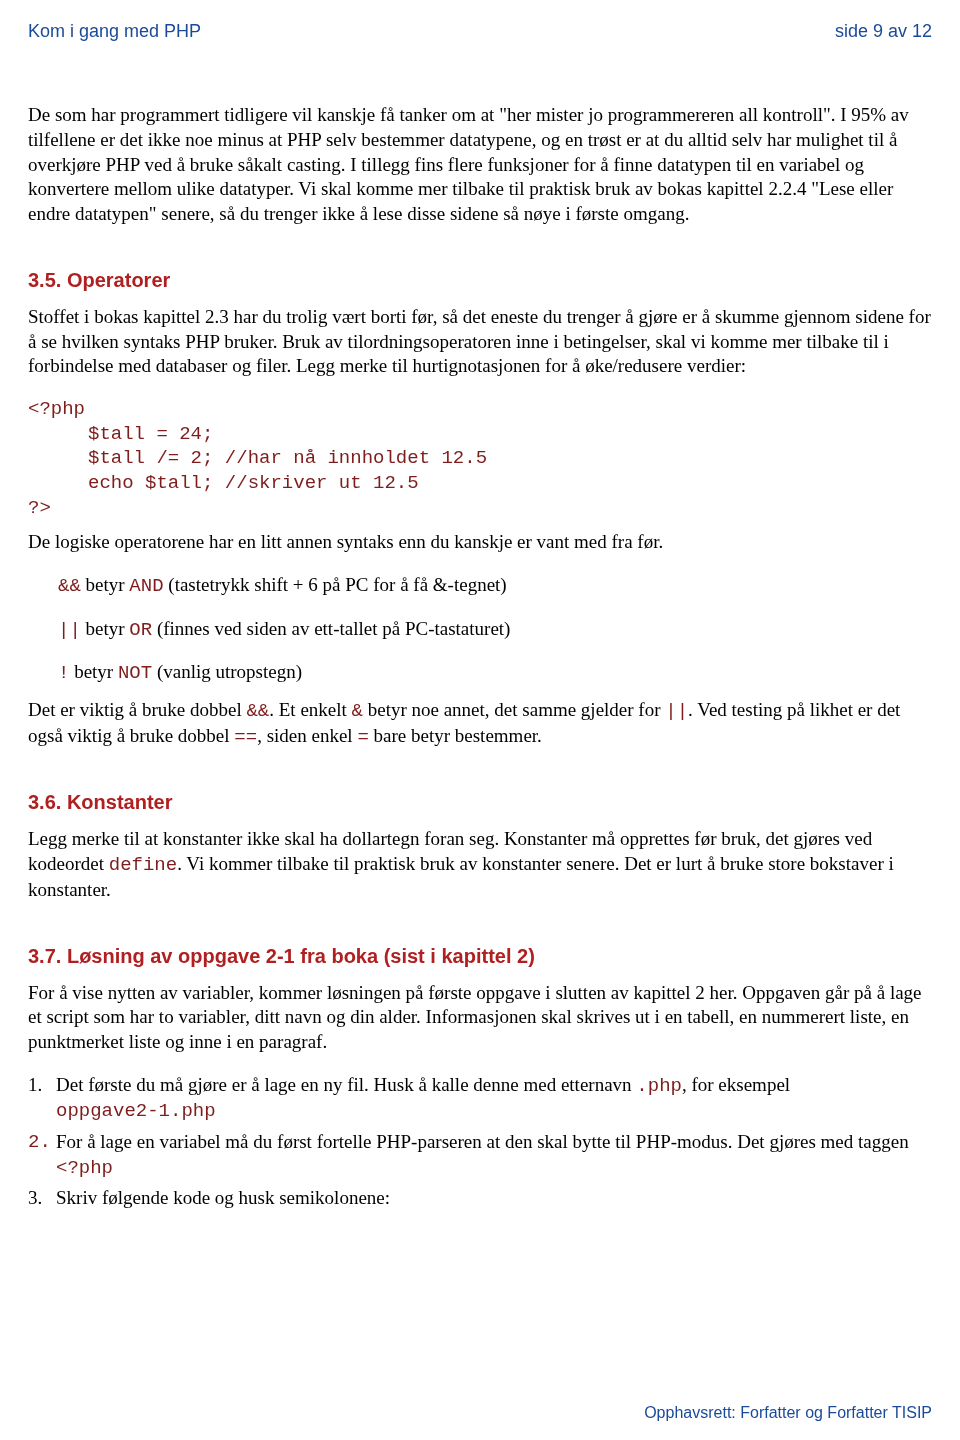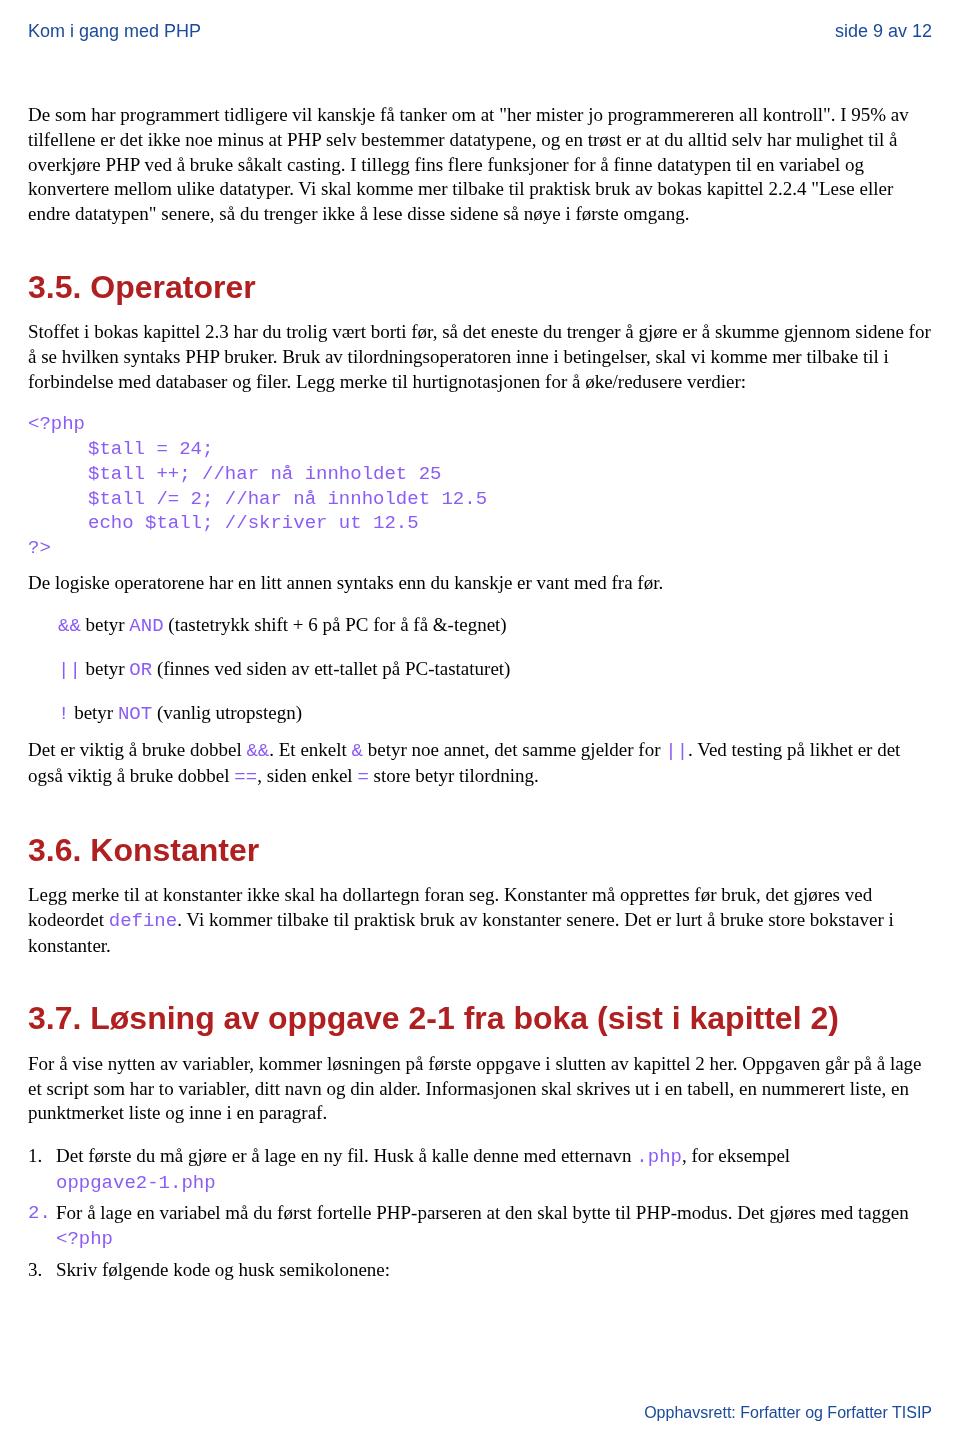--- a/index.html
+++ b/index.html
@@ -21,27 +21,27 @@
     color: #1a4a9a;
     margin-bottom: 60px;
   }
   .para {
     margin: 0 0 18px 0;
   }
   .para.tight { margin-bottom: 6px; }
   h2 {
     font-family: Arial, Helvetica, sans-serif;
     color: #b02020;
-    font-size: 32px;
+    font-size: 20px;
     font-weight: bold;
     margin: 40px 0 12px 0;
   }
   .code {
     font-family: "Courier New", Courier, monospace;
-    color: #8b5cf6;
+    color: #7f1d1d;
     white-space: pre;
   }
   .codeblk {
     margin: 8px 0 10px 0;
   }
   .indent { margin-left: 60px; }
   .op-row { margin: 18px 0 6px 30px; }
   .list-item {
     display: flex;
     margin: 6px 0;
@@ -68,41 +68,40 @@
 
 <p class="para">De som har programmert tidligere vil kanskje få tanker om at "her mister jo programmereren all kontroll". I 95% av tilfellene er det ikke noe minus at PHP selv bestemmer datatypene, og en trøst er at du alltid selv har mulighet til å overkjøre PHP ved å bruke såkalt casting. I tillegg fins flere funksjoner for å finne datatypen til en variabel og konvertere mellom ulike datatyper. Vi skal komme mer tilbake til praktisk bruk av bokas kapittel 2.2.4 "Lese eller endre datatypen" senere, så du trenger ikke å lese disse sidene så nøye i første omgang.</p>
 
 <h2>3.5.   Operatorer</h2>
 
 <p class="para">Stoffet i bokas kapittel 2.3 har du trolig vært borti før, så det eneste du trenger å gjøre er å skumme gjennom sidene for å se hvilken syntaks PHP bruker. Bruk av tilordningsoperatoren inne i betingelser, skal vi komme mer tilbake til i forbindelse med databaser og filer. Legg merke til hurtignotasjonen for å øke/redusere verdier:</p>
 
 <div class="codeblk">
   <div class="code">&lt;?php</div>
   <div class="code indent">$tall = 24;</div>
-  <div class="code indent">$tall ++; //har nå innholdet 25</div>
   <div class="code indent">$tall /= 2; //har nå innholdet 12.5</div>
   <div class="code indent">echo $tall; //skriver ut 12.5</div>
   <div class="code">?&gt;</div>
 </div>
 
 <p class="para tight">De logiske operatorene har en litt annen syntaks enn du kanskje er vant med fra før.</p>
 
 <div class="op-row">
   <span class="code">&amp;&amp;</span><span> betyr </span><span class="code">AND</span><span> (tastetrykk shift + 6 på PC for å få &amp;-tegnet)</span>
 </div>
 <div class="op-row">
   <span class="code">||</span><span> betyr </span><span class="code">OR</span><span> (finnes ved siden av ett-tallet på PC-tastaturet)</span>
 </div>
 <div class="op-row">
   <span class="code">!</span><span> betyr </span><span class="code">NOT</span><span>  (vanlig utropstegn)</span>
 </div>
 
 <p class="para" style="margin-top:12px;">
   <span>Det er viktig å bruke dobbel </span><span class="code">&amp;&amp;</span><span>. Et enkelt </span><span class="code">&amp;</span><span> betyr noe annet, det samme gjelder for </span><span class="code">||</span><span>.</span>
-  <span>Ved testing på likhet er det også viktig å bruke dobbel </span><span class="code">==</span><span>, siden enkel </span><span class="code">=</span><span> store betyr tilordning.</span>
+  <span>Ved testing på likhet er det også viktig å bruke dobbel </span><span class="code">==</span><span>, siden enkel </span><span class="code">=</span><span> bare betyr bestemmer.</span>
 </p>
 
 <h2>3.6.   Konstanter</h2>
 
 <p class="para">
   <span>Legg merke til at konstanter ikke skal ha dollartegn foran seg. Konstanter må opprettes før bruk, det gjøres ved kodeordet </span><span class="code">define</span><span>. Vi kommer tilbake til praktisk bruk av konstanter senere. Det er lurt å bruke store bokstaver i konstanter.</span>
 </p>
 
 <h2>3.7.   Løsning av oppgave 2-1 fra boka (sist i kapittel 2)</h2>
 

